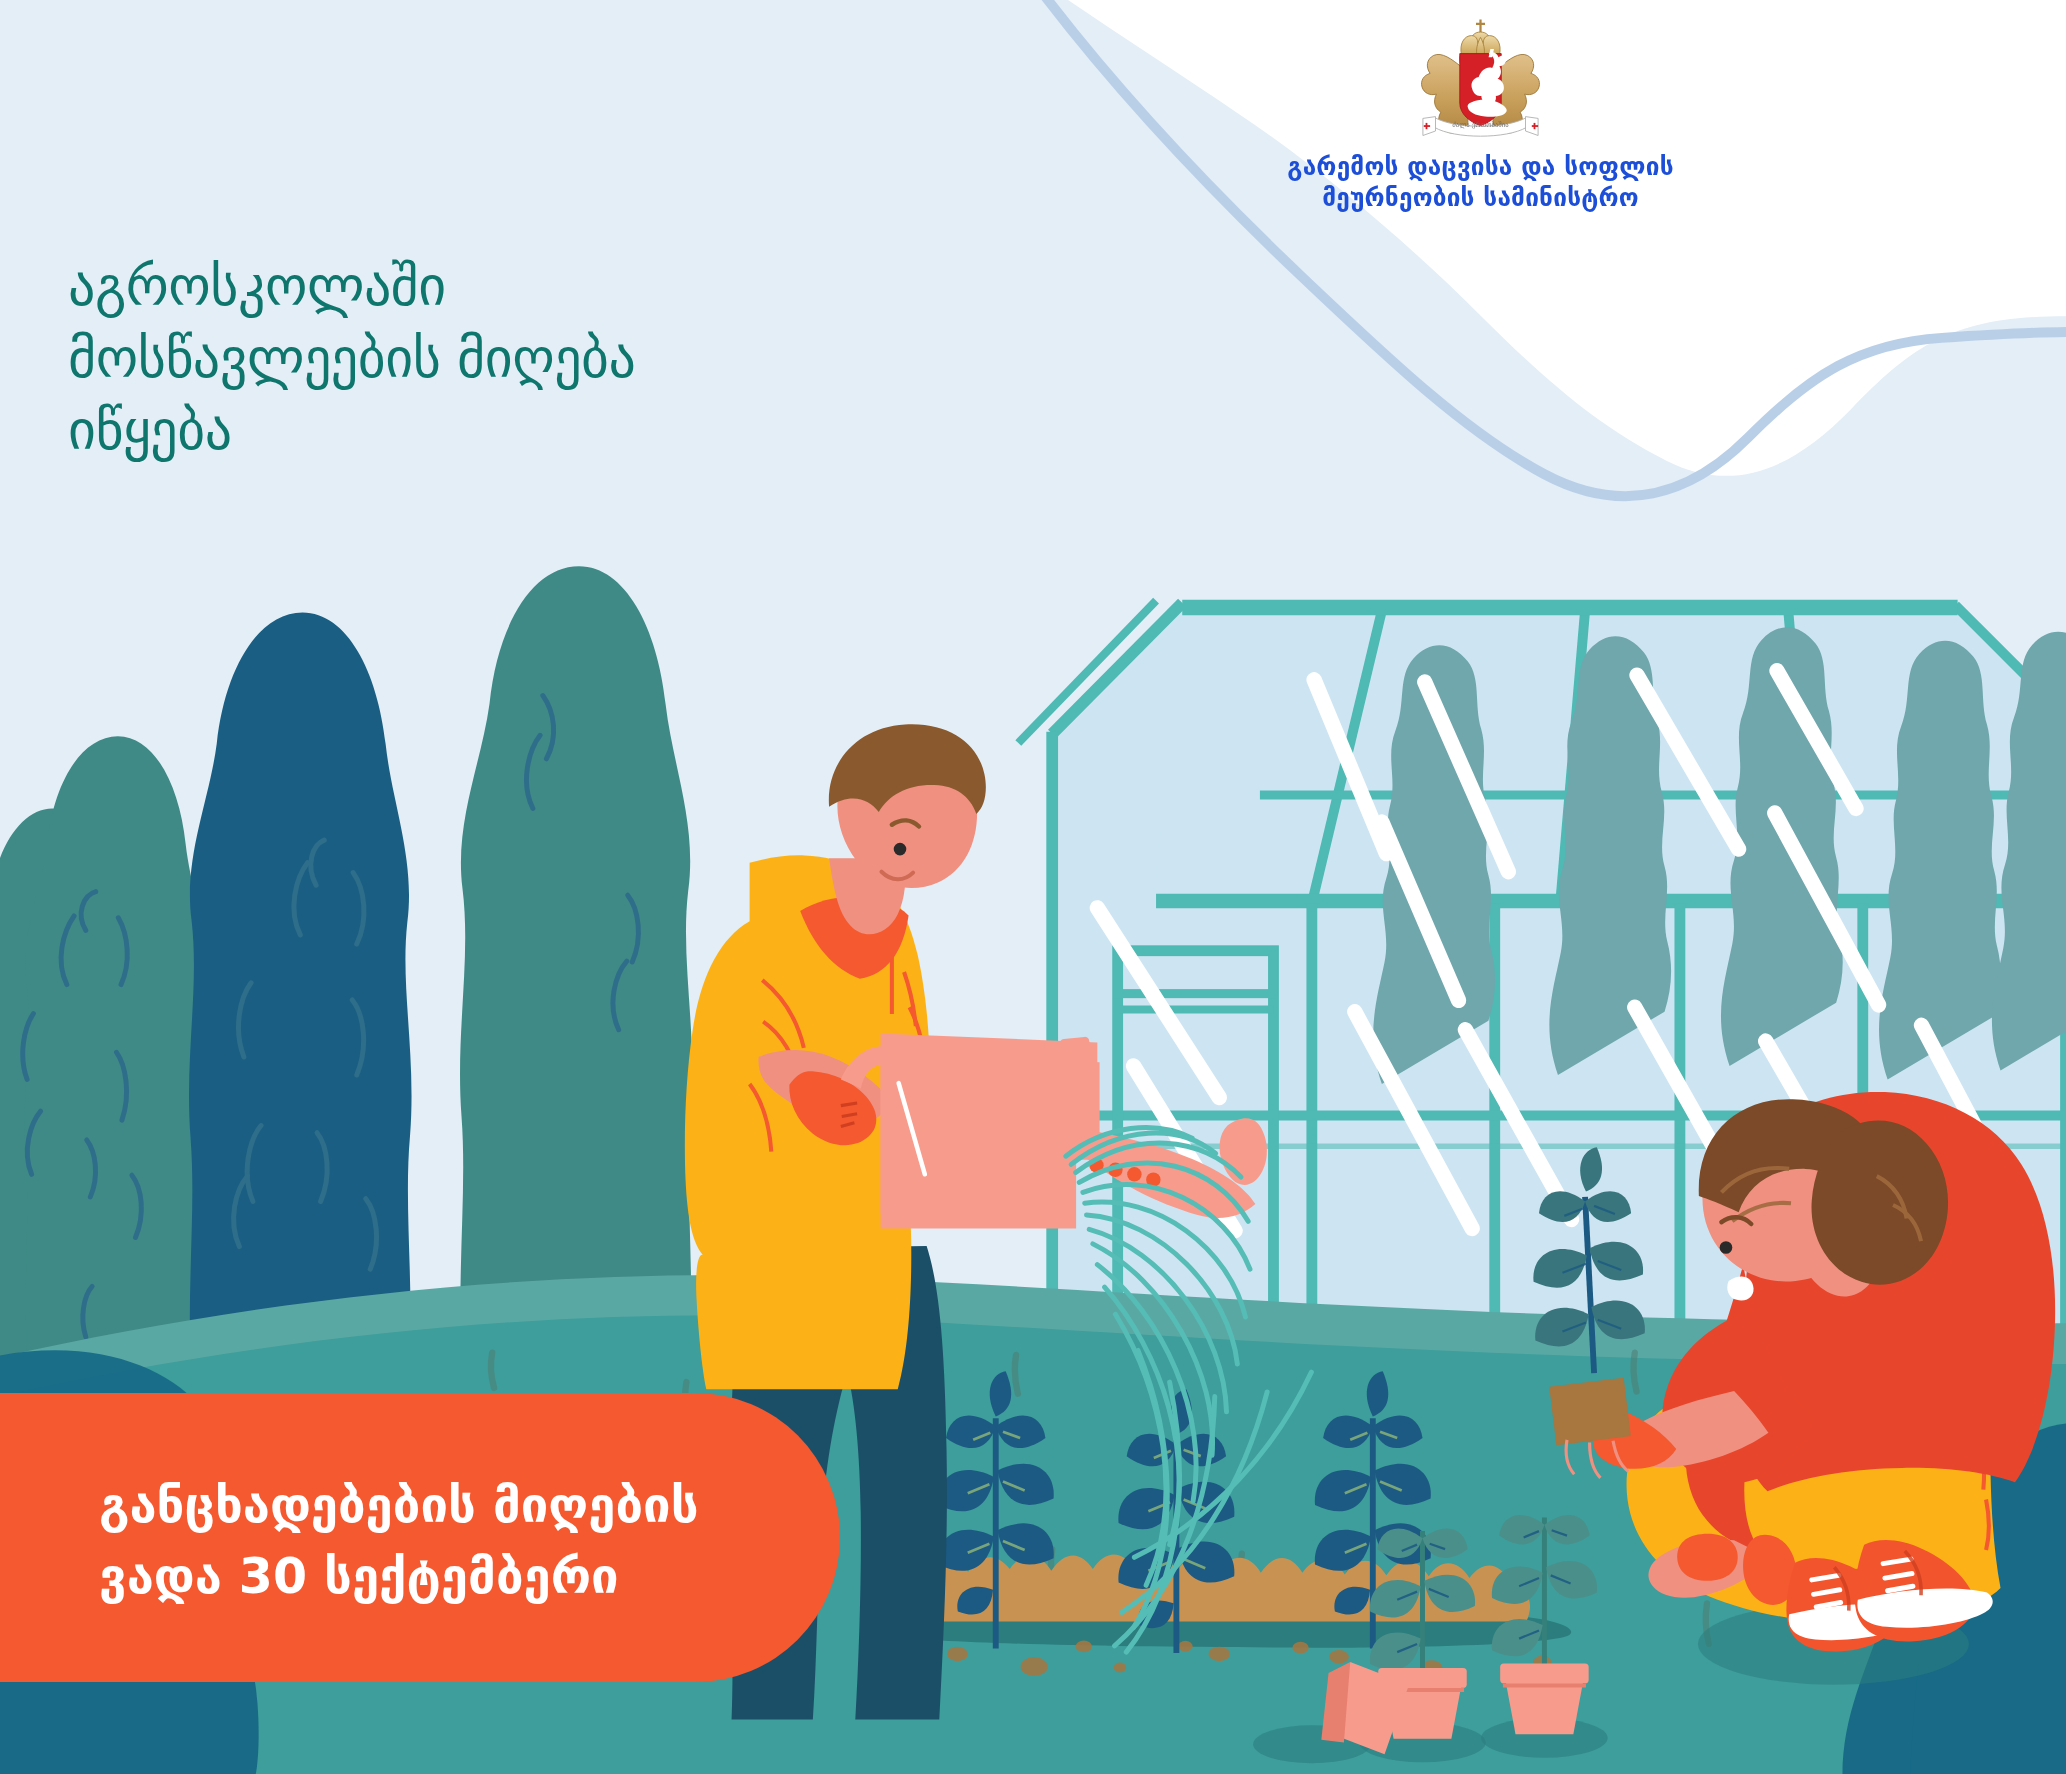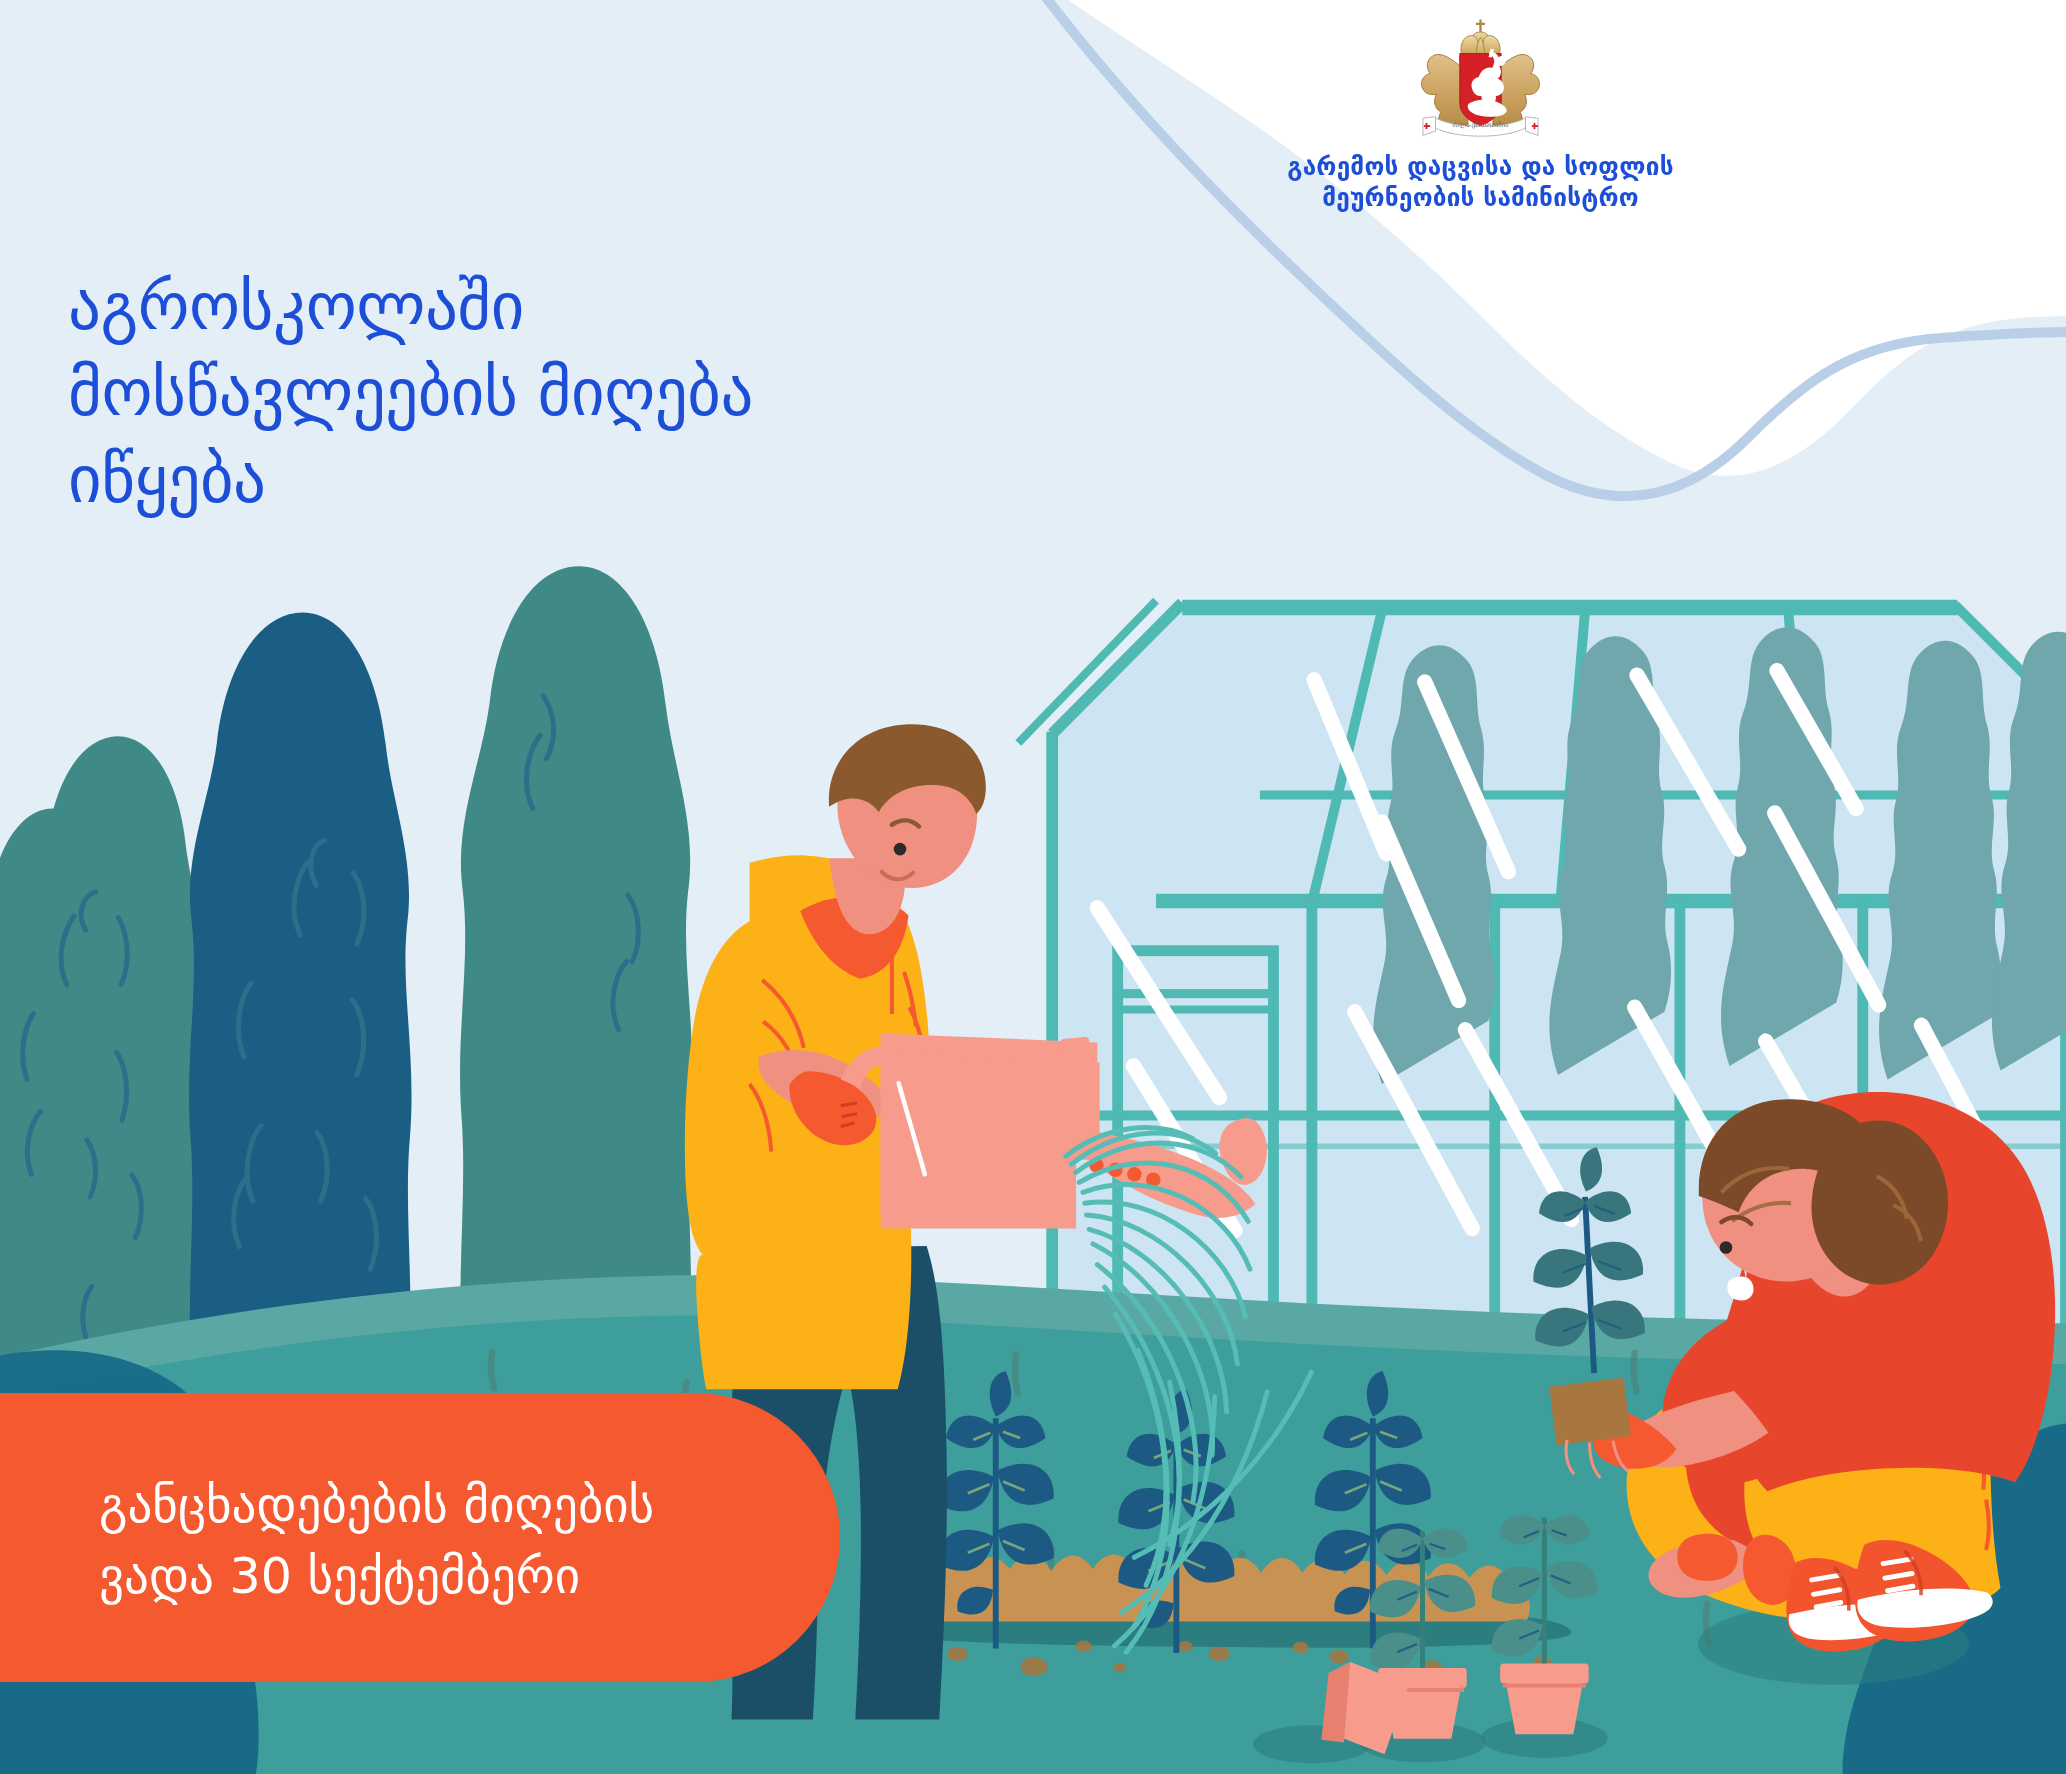--- a/index.html
+++ b/index.html
@@ -42,24 +42,24 @@
     margin-top:28px;
     text-align:left;
     width:100%;
     font-size:24.4px;
     line-height:1.32;
   }
 
   
   #headline{
     position:absolute;
-    left:68px;top:264px;
+    left:68px;top:251px;
     width:1174px;
-    color:#1d4ed8;
-    font-size:65px;
+    color:#0f766e;
+    font-size:54px;
     font-weight:500;
     line-height:1.33;
     white-space:pre-line;
     letter-spacing:-0.5px;
     z-index:35;
   }
 
   
   #deadline-banner{
     position:absolute;
@@ -68,21 +68,21 @@
     background:#f4592f;
     border-radius:0 145px 145px 0;
     z-index:38;
   }
   #deadline-text{
     position:absolute;
     left:99px;top:1470px;
     width:768px;
     color:#ffffff;
     font-size:49px;
-    font-weight:400;
+    font-weight:700;
     line-height:1.45;
     white-space:pre-line;
     z-index:39;
   }
 </style>
 </head>
 <body>
 
 <div id="poster">
 

